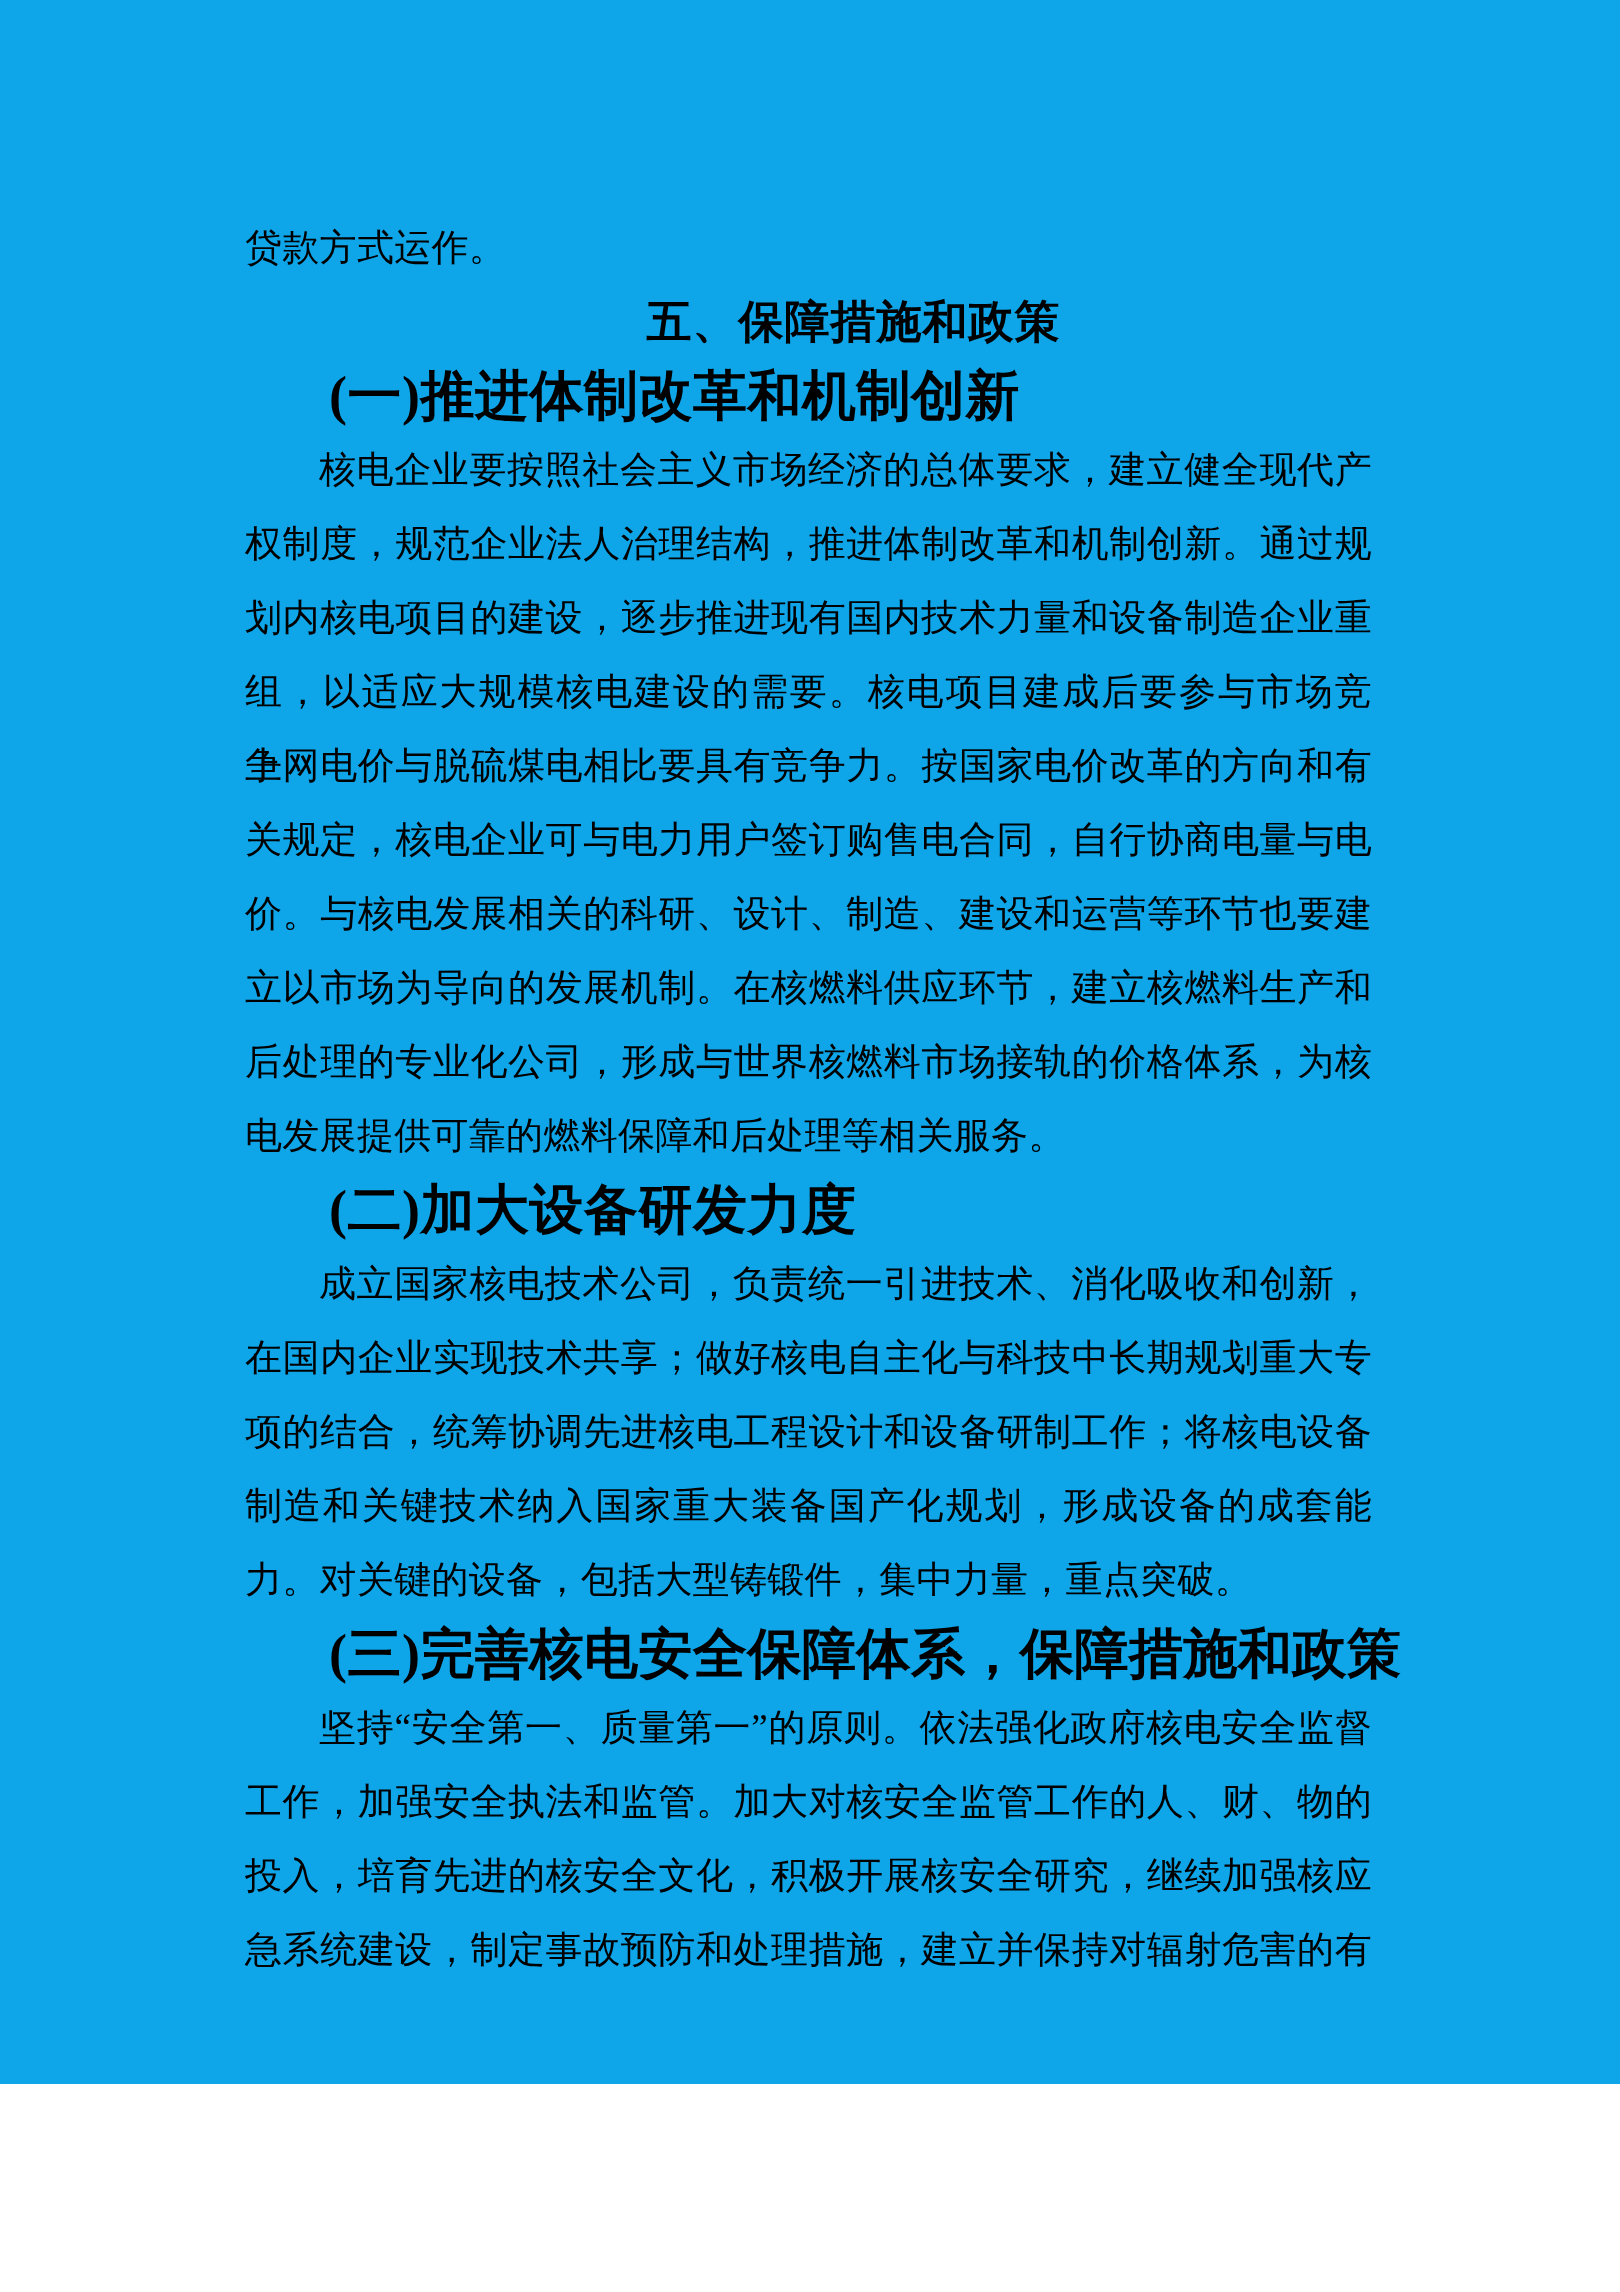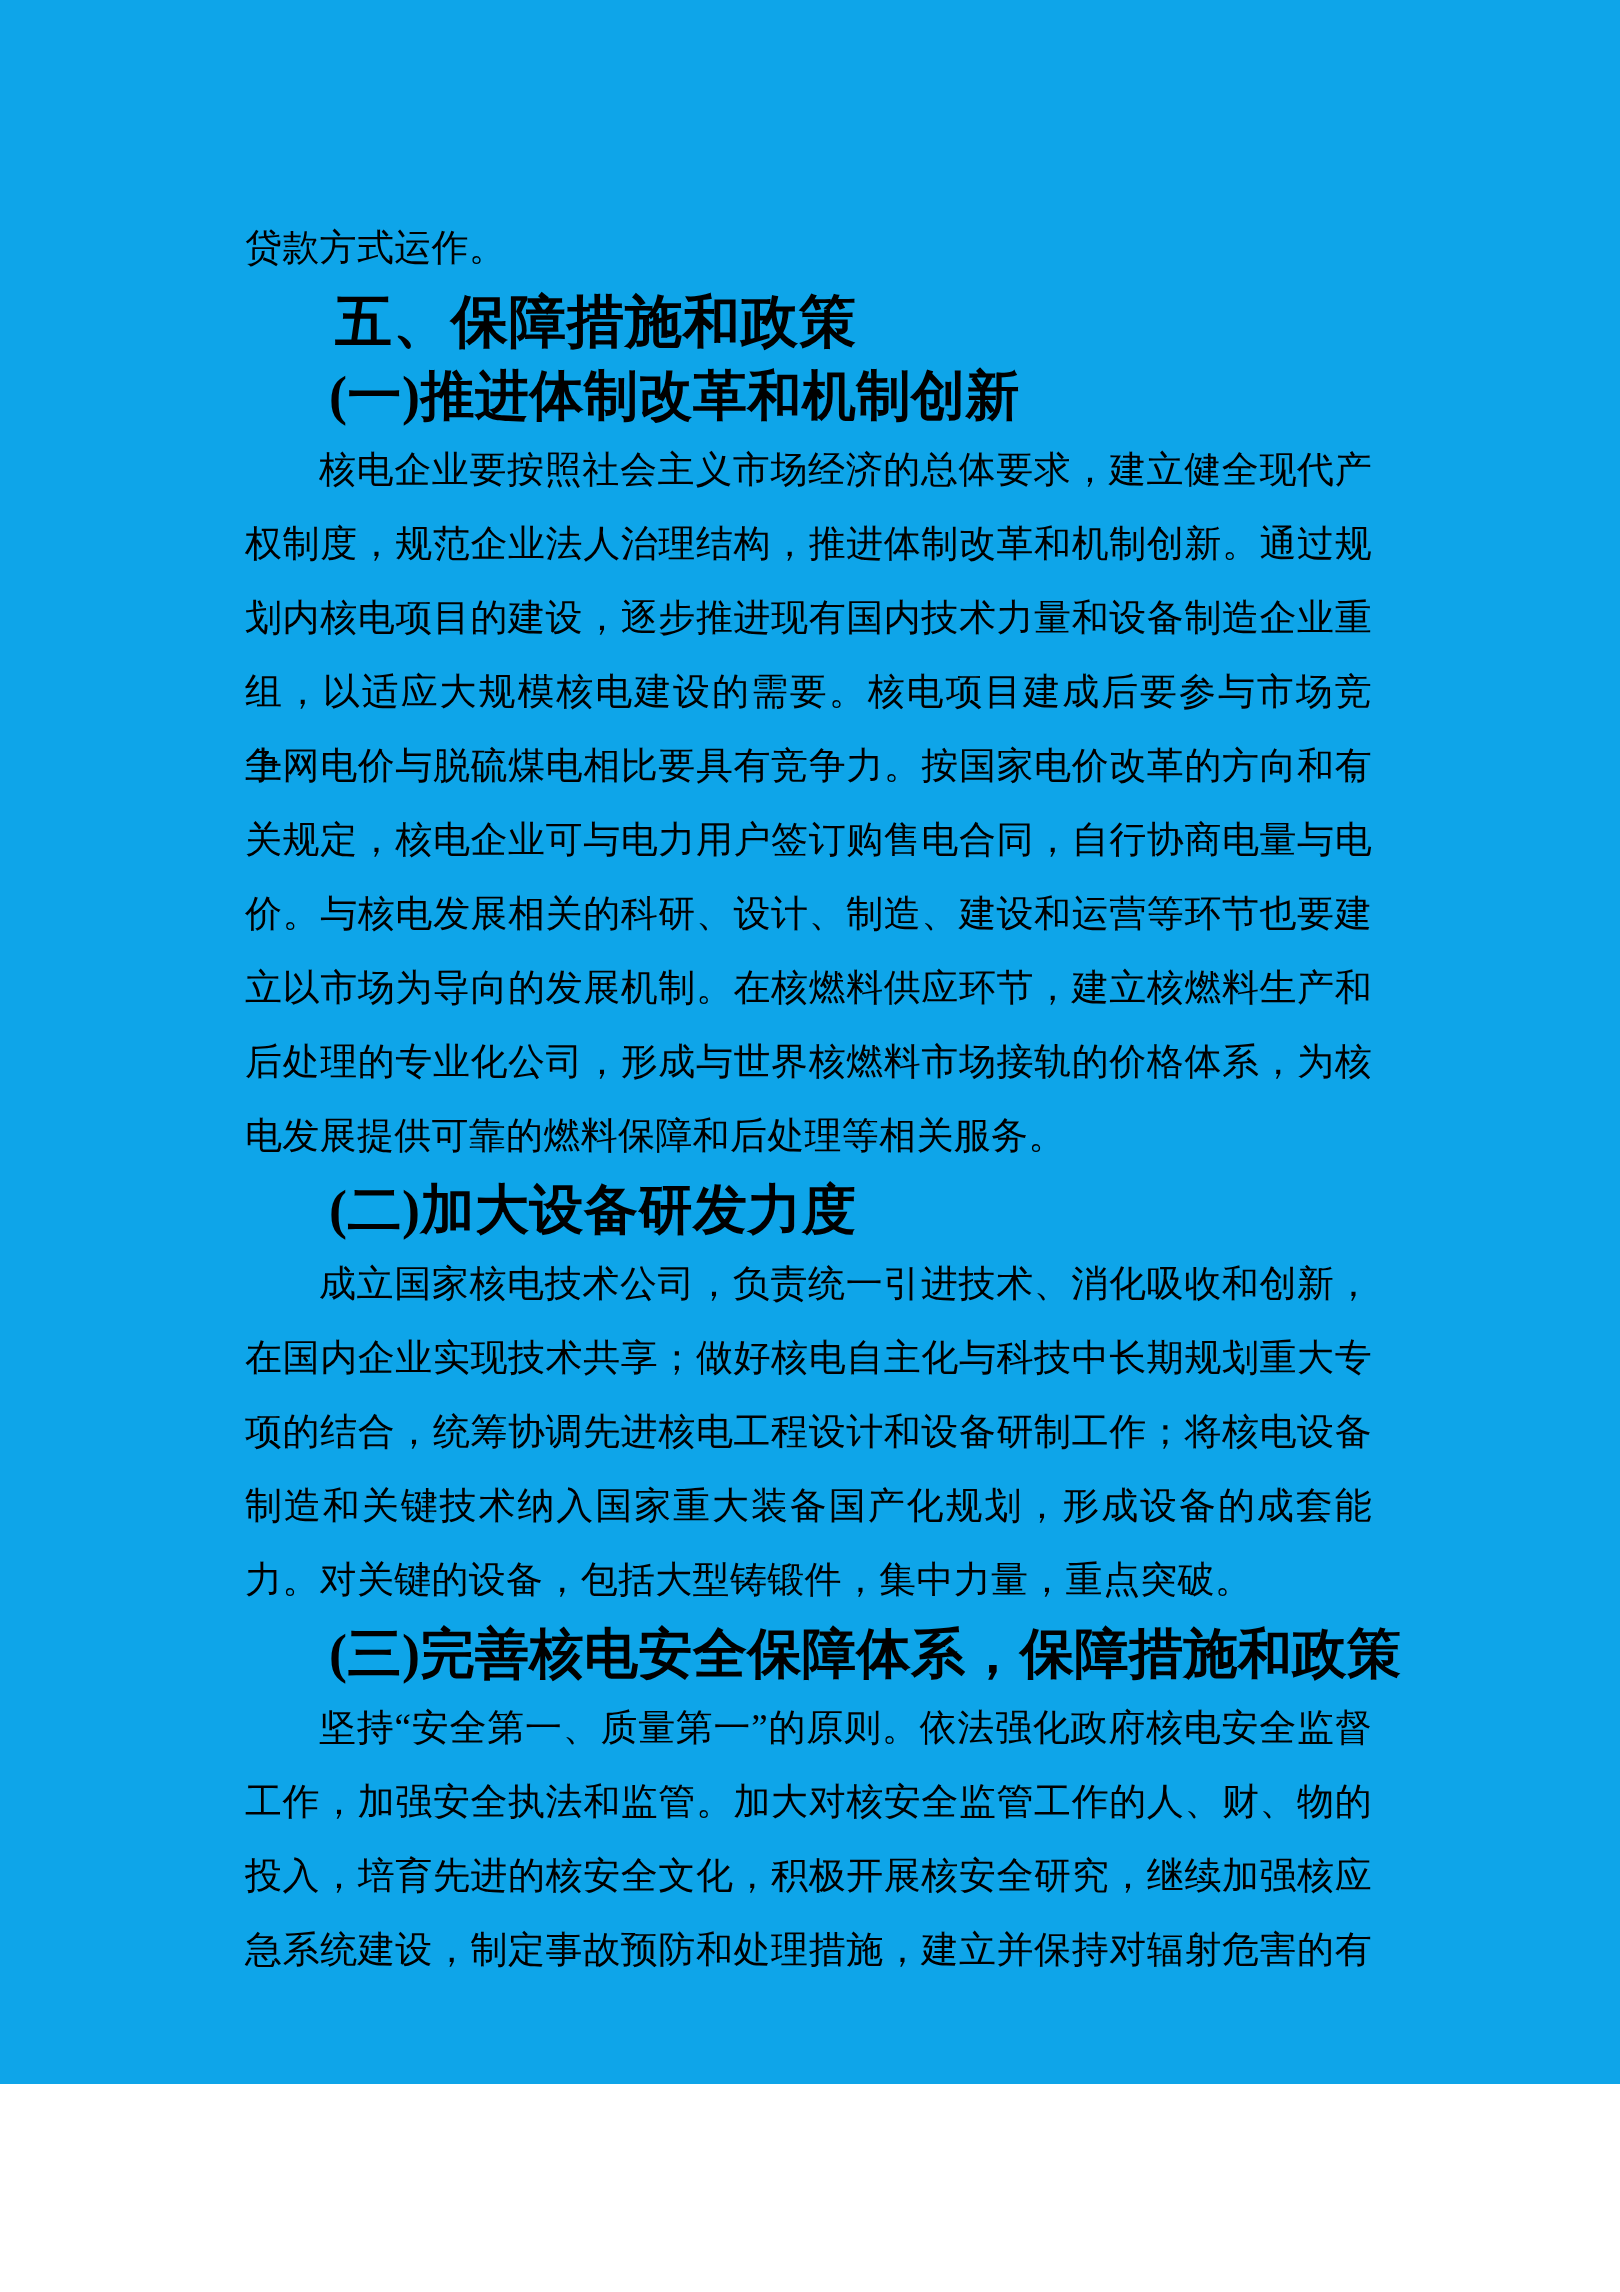--- a/index.html
+++ b/index.html
@@ -22,21 +22,21 @@
   }
   
   .fill{
     text-align:justify;
     text-align-last:justify;
     text-justify:inter-character;
     white-space:normal;
   }
   .end{text-align:left;}
   .first{padding-left:74px;}        
-  .h1{font-size:57px;font-weight:bold;padding-left:90px;letter-spacing:1px;}
+  .h1{font-size:45px;font-weight:bold;padding-left:90px;letter-spacing:1px;text-align:center;}
   .h2{font-size:54px;font-weight:bold;padding-left:84px;letter-spacing:0.5px;}
   .page-number{
     position:absolute;left:0;right:0;top:2119px;
     text-align:center;
     font-size:28px;line-height:35px;
     letter-spacing:2px;
     color:#000000;
   }
 </style>
 </head>

